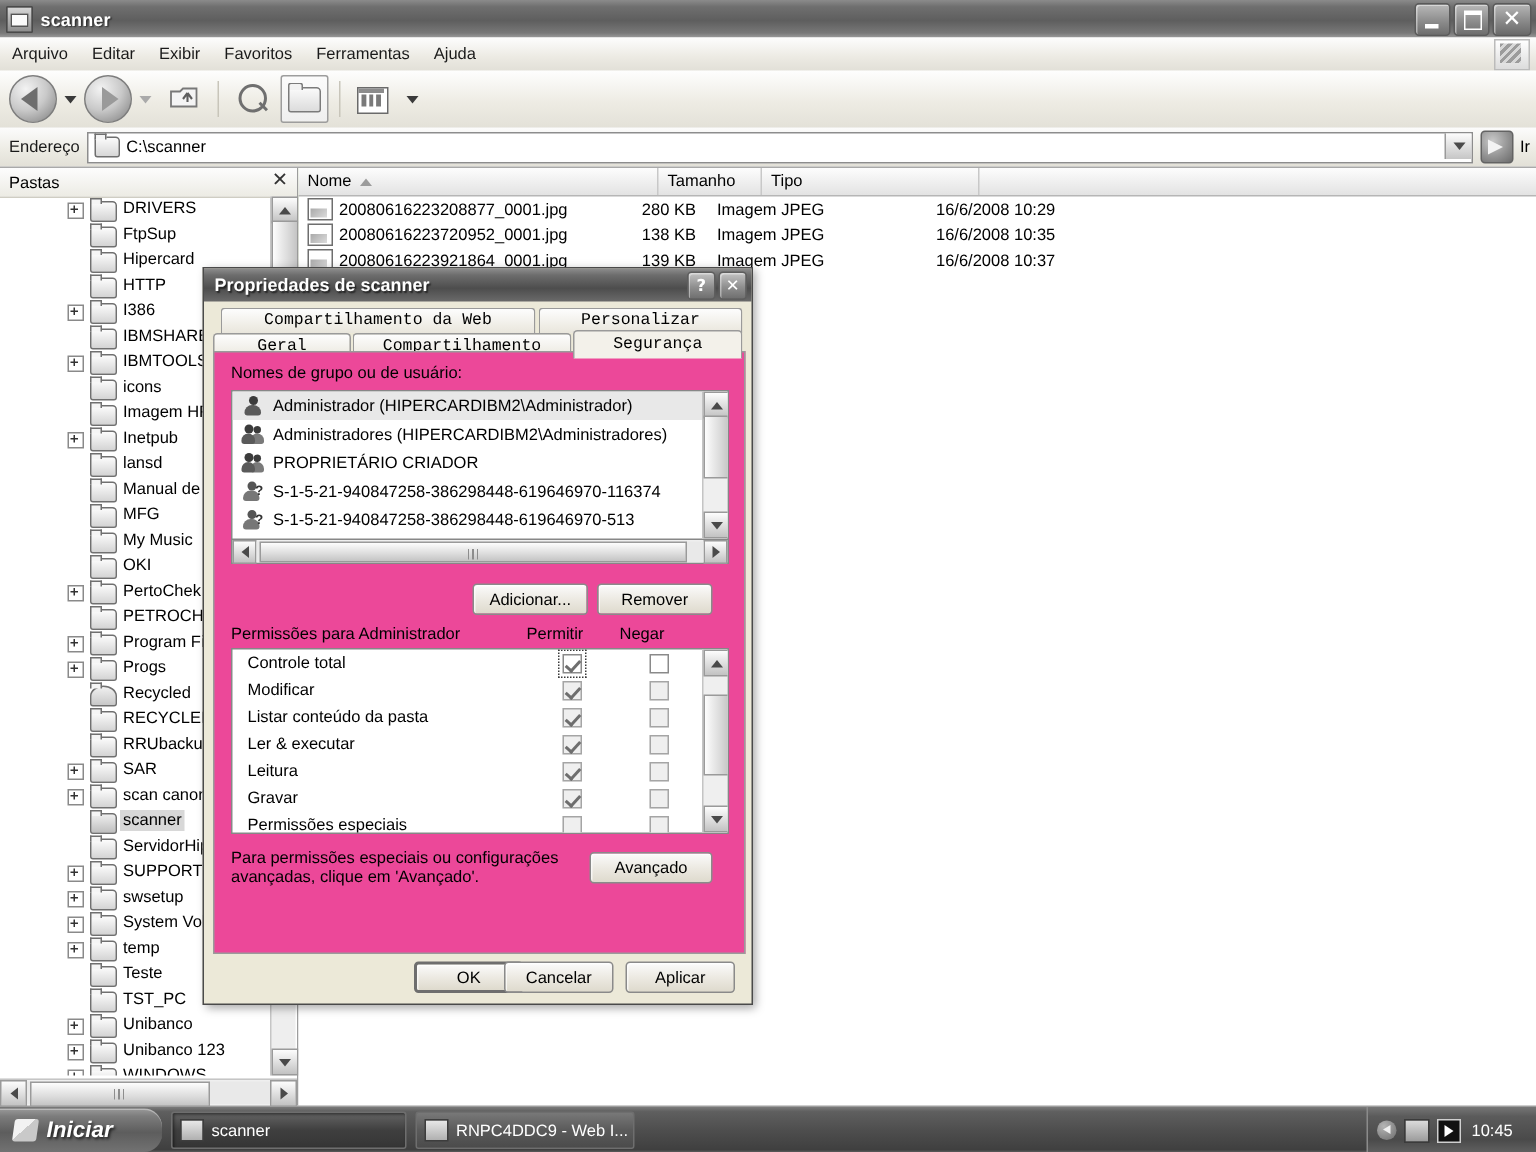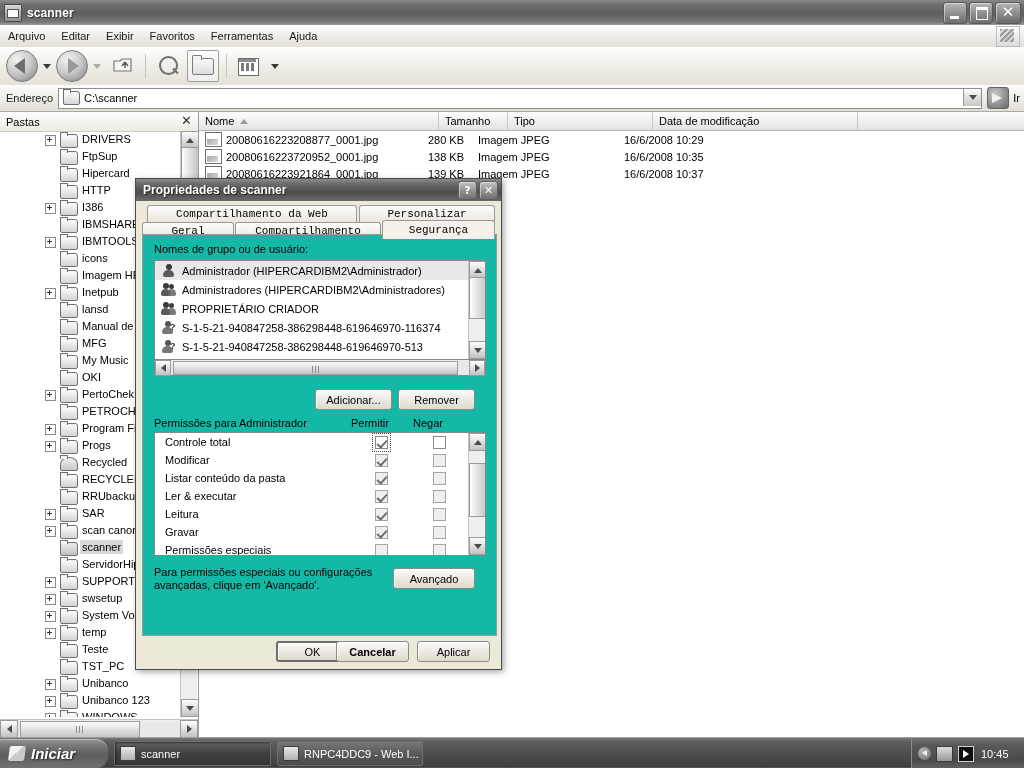--- a/index.html
+++ b/index.html
@@ -188,21 +188,21 @@
     background:linear-gradient(180deg,#c4c4c4,#8f8f8f 55%,#6f6f6f);
     color:#fff; font-size:11px; font-weight:bold; display:flex; align-items:center; justify-content:center;
     box-shadow: inset 1px 1px 0 rgba(255,255,255,.4); font-family:"DejaVu Sans",sans-serif;}
 
   .tabstrip { position:absolute; left:6px; top:26px; width:353px; height:30px; }
   .tab { position:absolute; height:17px; background:linear-gradient(180deg,#fdfdfd,#e9e6dc);
      border:1px solid #9a9a9a; border-bottom:none; border-radius:3px 3px 0 0;
      font-size:11px; display:flex; align-items:center; justify-content:center; box-sizing:border-box;font-family:Liberation Mono, monospace; }
   .tab.active { background:#f3f1ea; z-index:3; height:19px; }
   .tab-body { position:absolute; left:6px; top:55px; width:353px; height:400px;
-     background:#14b8a6; border:1px solid #9a9a9a; }
+     background:#ec4899; border:1px solid #9a9a9a; }
 
   .lbl { font-size:11px; }
   .listbox { background:#fff; border:1px solid #878787; box-sizing:border-box; position:relative; overflow:hidden; }
   .usr-row { height:19px; display:flex; align-items:center; padding-left:6px; font-size:11px; white-space:nowrap; }
   .usr-ico { width:16px;height:14px; margin-right:5px; position:relative; flex:0 0 auto; }
   .head-shape { position:absolute; width:6px;height:6px; border-radius:50%; background:#3b3b3b; }
   .body-shape { position:absolute; width:11px;height:7px; border-radius:5px 5px 2px 2px; background:#5a5a5a; }
   .usr-ico.single .head-shape{left:5px;top:0;}
   .usr-ico.single .body-shape{left:2px;top:6px;}
   .usr-ico.group .head-shape{left:2px;top:0;}
@@ -529,23 +529,20 @@
         <div class="col" style="width:240px">
           <span>Nome</span>
           <span class="sortarrow"></span>
         </div>
         <div class="col" style="width:69px">
           <span>Tamanho</span>
         </div>
         <div class="col" style="width:145px">
           <span>Tipo</span>
         </div>
-        <div class="col" style="width:205px">
-          <span>Data de modificação</span>
-        </div>
       </div>
       <div id="filerows">
           <div class="file-row">
             <span class="file-ico"></span>
             <span class="fc-name">20080616223208877_0001.jpg</span>
             <span class="fc-size">280 KB</span>
             <span class="fc-type">Imagem JPEG</span>
             <span class="fc-date">16/6/2008 10:29</span>
           </div>
           <div class="file-row">
@@ -743,21 +740,21 @@
         <span>avançadas, clique em 'Avançado'.</span>
       </div>
       <div class="btn" style="position:absolute;left:250px;top:333px;width:82px;height:21px;">
         <span>Avançado</span>
       </div>
     </div>
 
     <div class="btn default" style="position:absolute;left:120px;top:462px;width:73px;height:21px;margin-left:20px;">
       <span>OK</span>
     </div>
-    <div class="btn" style="position:absolute;left:200px;top:462px;width:73px;height:21px;font-weight:bold;">
+    <div class="btn" style="position:absolute;left:200px;top:462px;width:73px;height:21px;">
       <span>Cancelar</span>
     </div>
     <div class="btn" style="position:absolute;left:281px;top:462px;width:73px;height:21px;">
       <span>Aplicar</span>
     </div>
   </div>
 
   <div class="taskbar">
     <div class="start-btn">
       <div class="start-flag"></div>

